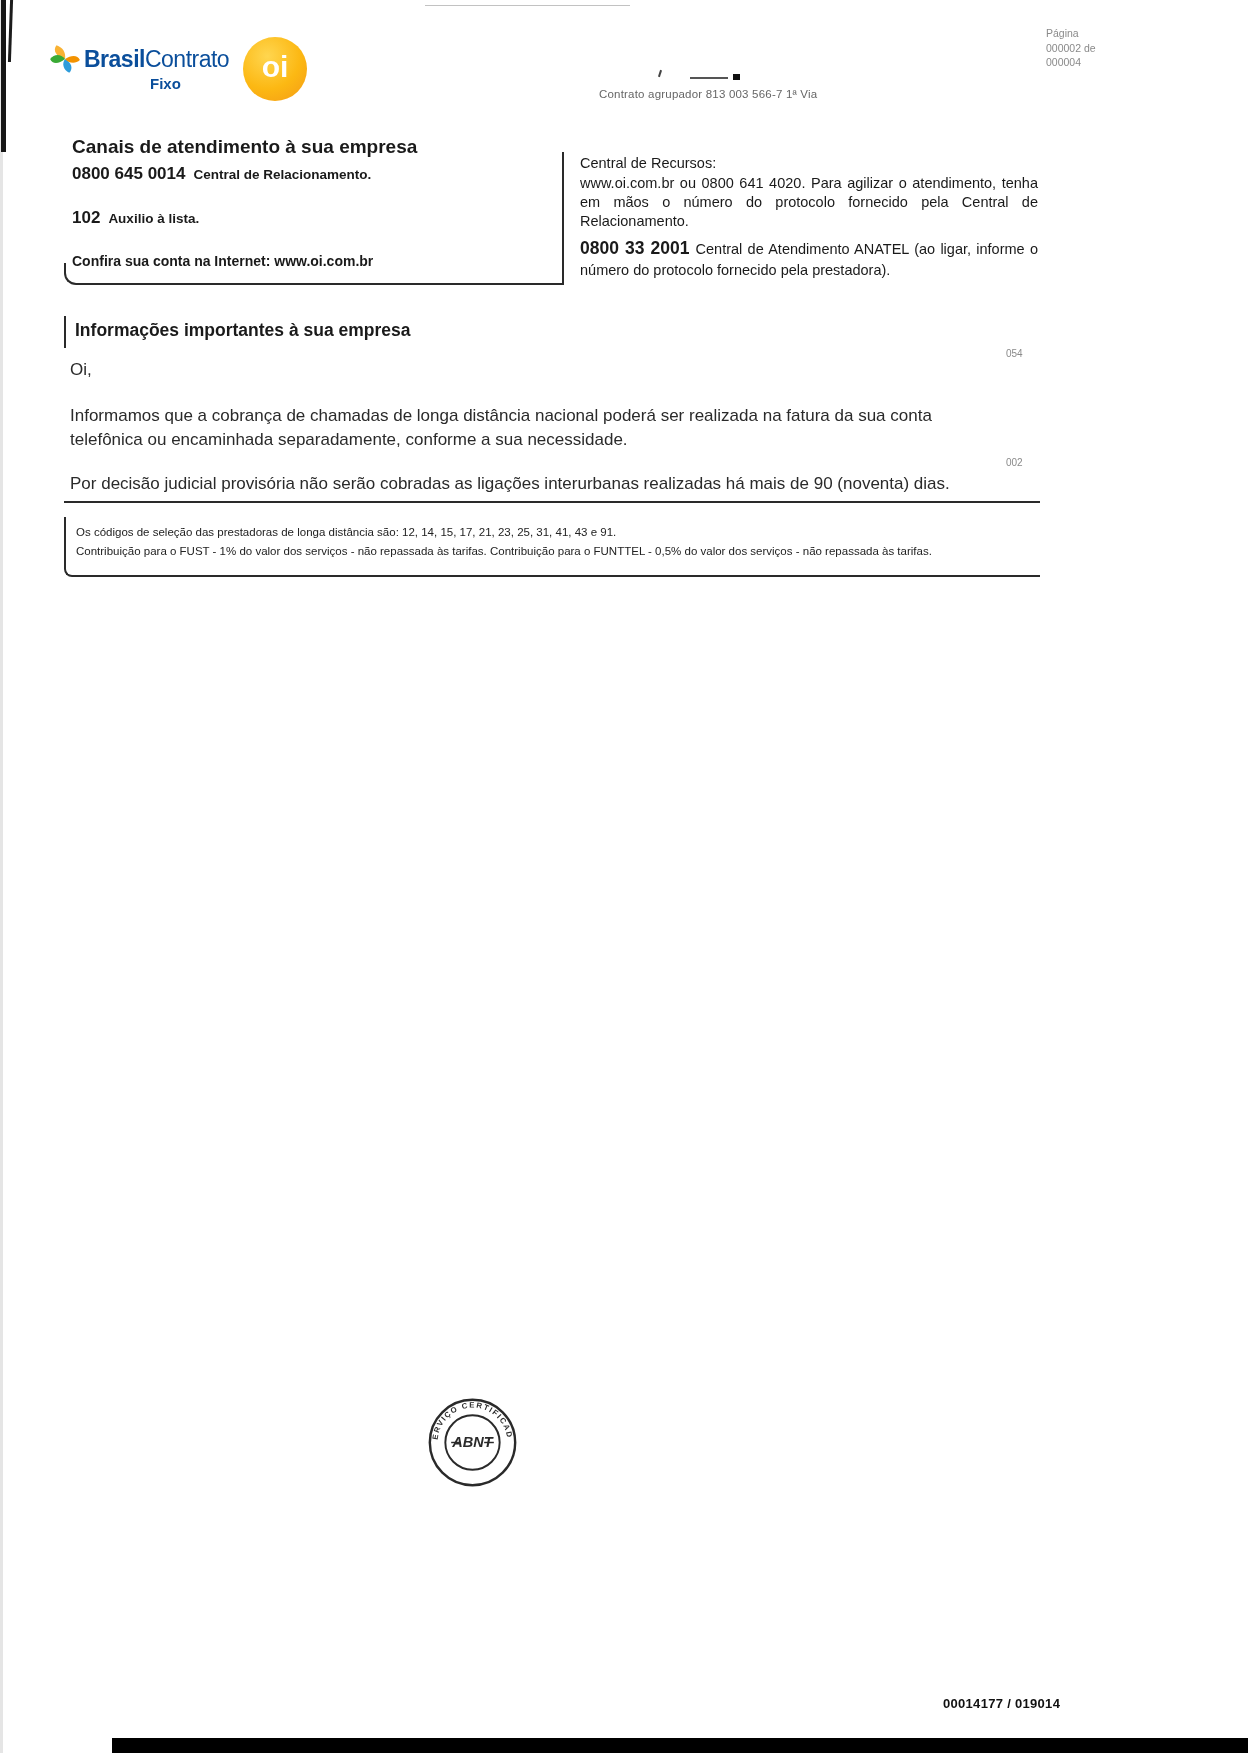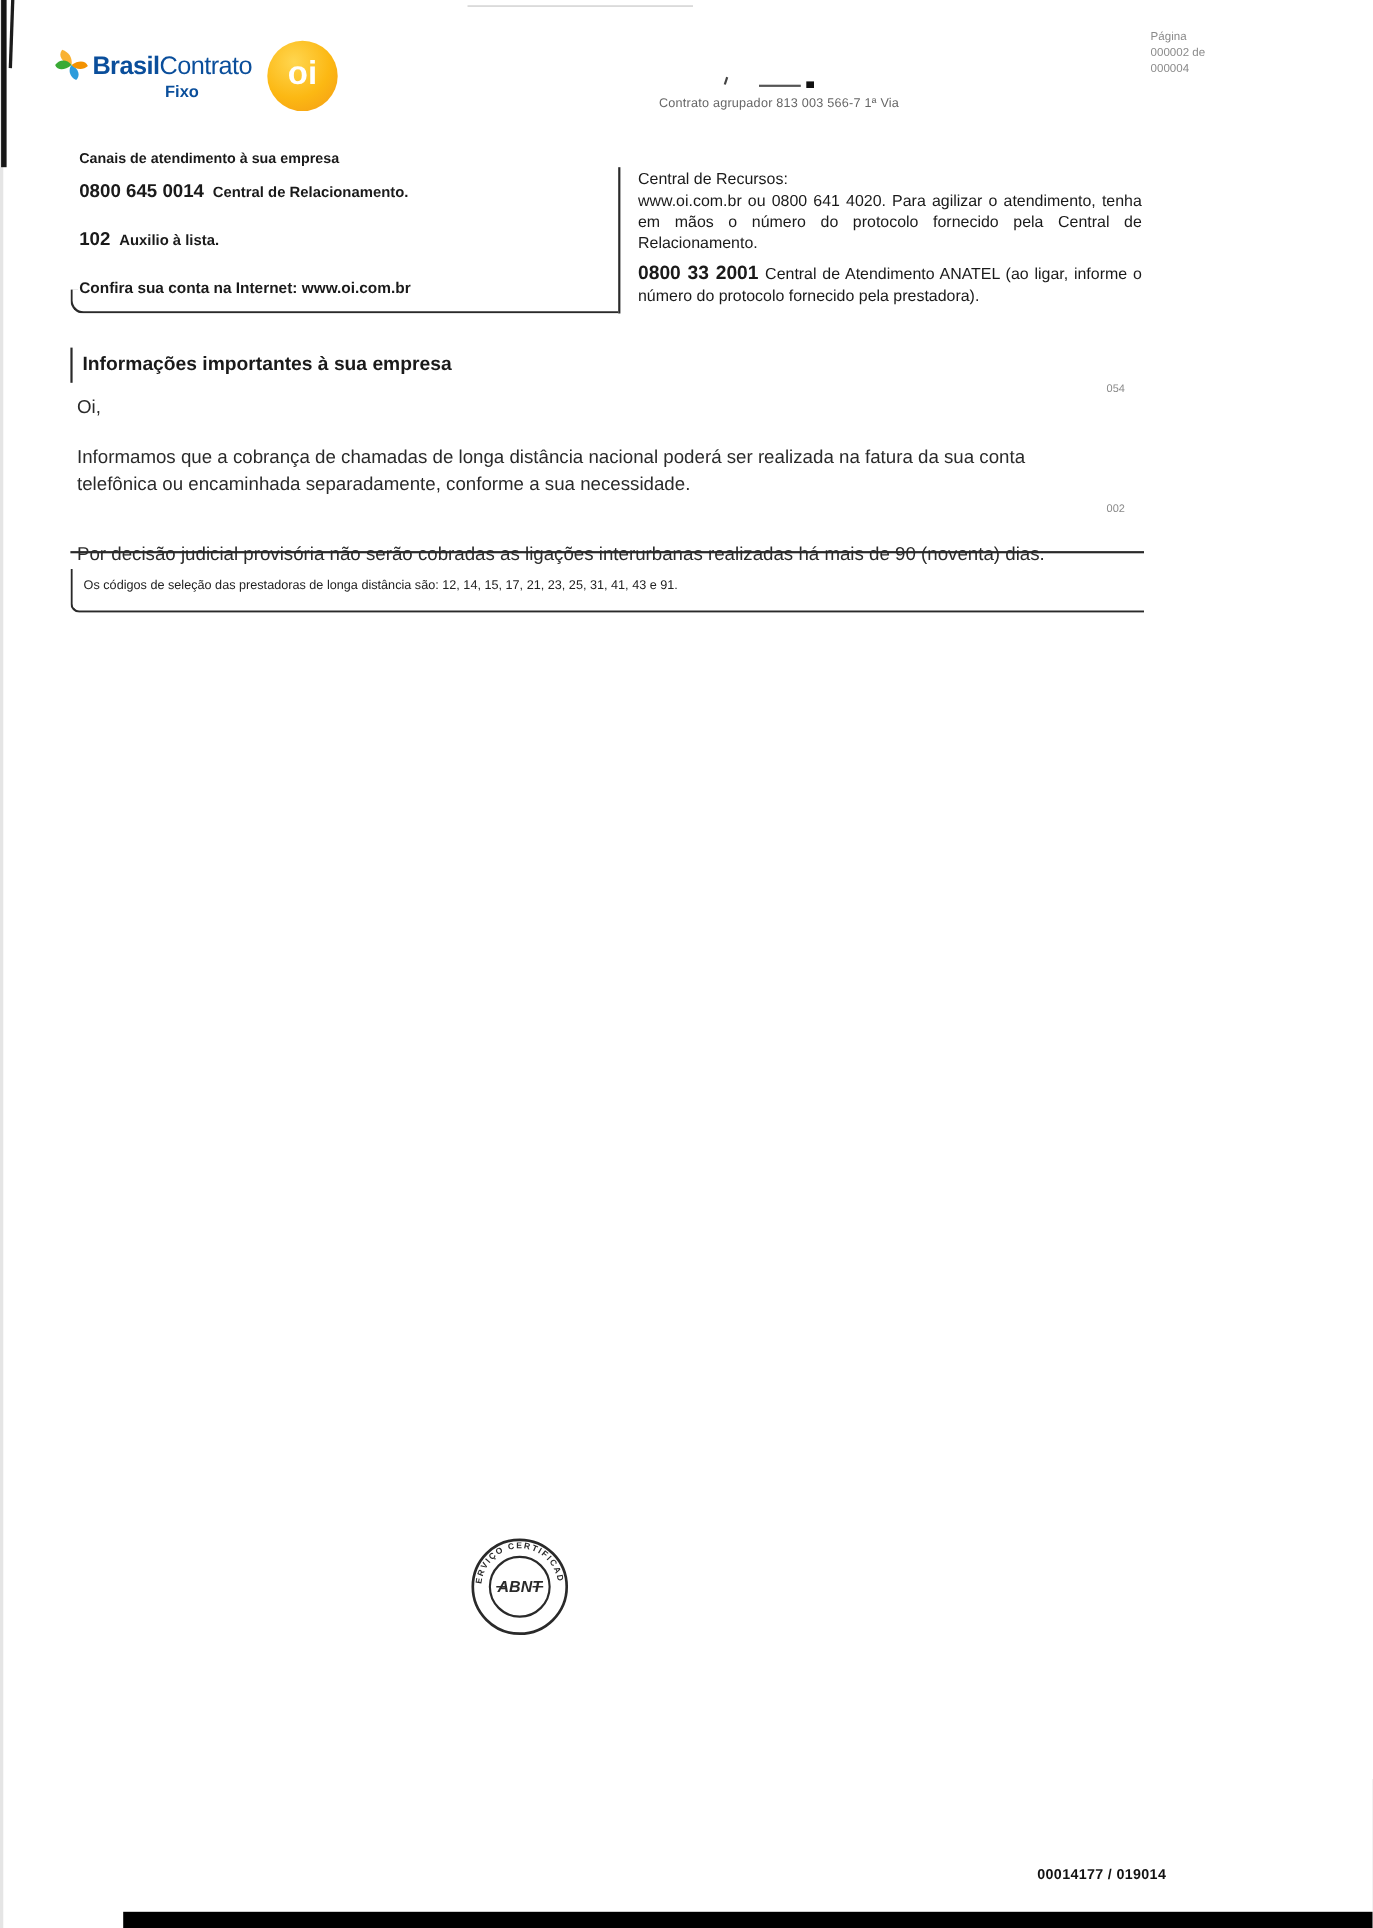--- a/index.html
+++ b/index.html
@@ -25,41 +25,41 @@
   .brand-light { font-weight:400; }
   .brand-fixo { left:150px; top:75px; font-size:15px; font-weight:700; color:#0a4e9b; }
   .oi-logo { left:243px; top:37px; width:64px; height:64px; border-radius:50%;
              background:radial-gradient(circle at 38% 30%, #ffd64f 0%, #fcb813 55%, #f49a16 100%);
              display:flex; align-items:center; justify-content:center; }
   .oi-logo span { color:#fff; font-weight:700; font-size:30px; line-height:1; padding-bottom:4px; }
   .contrato { left:599px; top:88px; font-size:11.5px; color:#666; letter-spacing:0.2px; }
   .pagina { left:1046px; top:26px; font-size:10.5px; color:#8a8a8a; line-height:1.4; }
 
   
-  .ch-title { left:72px; top:136px; font-size:13px; font-weight:700; color:#1a1a1a; }
+  .ch-title { left:72px; top:136px; font-size:19px; font-weight:700; color:#1a1a1a; }
   .ch-line1 { left:72px; top:164px; white-space:nowrap; }
   .ch-line2 { left:72px; top:208px; white-space:nowrap; }
   .ch-phone { font-size:17px; font-weight:700; color:#1a1a1a; }
   .ch-label { font-size:13.5px; font-weight:700; color:#1a1a1a; margin-left:8px; }
   .ch-internet { left:72px; top:253px; font-size:14px; font-weight:700; color:#1a1a1a; }
   .ch-corner { left:64px; top:263px; width:498px; height:22px; border-left:2px solid #2a2a2a; border-bottom:2px solid #2a2a2a; border-bottom-left-radius:12px; }
   .ch-divider { left:562px; top:152px; width:2px; height:133px; background:#2a2a2a; }
   .rc-title { left:580px; top:155px; font-size:14.5px; color:#1a1a1a; }
   .rc-body { left:580px; top:174px; width:458px; font-size:14.5px; line-height:1.32; color:#1a1a1a; text-align:justify; }
   .rc-anatel { left:580px; top:236px; width:458px; font-size:14.5px; line-height:1.38; color:#1a1a1a; text-align:justify; }
   .rc-anatel .big { font-size:17.5px; font-weight:700; margin-right:6px; }
 
   
   .imp-tick { left:64px; top:316px; width:2px; height:32px; background:#2a2a2a; }
   .imp-title { left:75px; top:320px; font-size:17.5px; font-weight:700; color:#1a1a1a; }
   .imp-code1 { left:1006px; top:348px; font-size:10px; color:#8a8a8a; }
   .imp-greet { left:70px; top:360px; font-size:17px; color:#2a2a2a; }
   .imp-p1 { left:70px; top:404px; width:920px; font-size:17px; line-height:1.42; color:#2a2a2a; }
   .imp-code2 { left:1006px; top:457px; font-size:10px; color:#8a8a8a; }
-  .imp-p2 { left:70px; top:472px; width:965px; font-size:17px; line-height:1.4; color:#2a2a2a;margin-top:20px; }
+  .imp-p2 { left:70px; top:472px; width:965px; font-size:17px; line-height:1.4; color:#2a2a2a; }
   .imp-bottom { left:64px; top:501px; width:976px; height:2px; background:#2a2a2a; }
 
   
   .legal-box { left:64px; top:517px; width:976px; border-left:2px solid #2a2a2a; border-bottom:2px solid #2a2a2a; border-bottom-left-radius:8px; padding:7px 8px 12px 10px; }
   .legal-box p { font-size:11.5px; line-height:1.42; color:#222; margin-bottom:3px; }
 
   
   .seal { left:424px; top:1394px; width:97px; height:97px; }
   .cert-text { left:530px; top:1405px; width:176px; font-size:11.5px; line-height:1.35; color:#222; }
   .doc-number { left:943px; top:1696px; font-size:13px; font-weight:700; color:#111; letter-spacing:0.3px; }
@@ -122,20 +122,21 @@
   <div class="abs imp-title">Informações importantes à sua empresa</div>
   <div class="abs imp-code1">054</div>
   <div class="abs imp-greet">Oi,</div>
   <div class="abs imp-p1">Informamos que a cobrança de chamadas de longa distância nacional poderá ser realizada na  fatura da sua conta telefônica ou encaminhada separadamente, conforme a sua necessidade.</div>
   <div class="abs imp-code2">002</div>
   <div class="abs imp-p2">Por decisão judicial provisória não serão cobradas as ligações interurbanas realizadas há mais de 90 (noventa) dias.</div>
   <div class="abs imp-bottom"></div>
 
   <div class="abs legal-box">
     <p>Os códigos de seleção das prestadoras de longa distância são: 12, 14, 15, 17, 21, 23, 25, 31, 41, 43 e 91.</p>
+    <p>Contribuição para o FUST - 1% do valor dos serviços - não repassada às tarifas.  Contribuição para o FUNTTEL - 0,5% do valor dos serviços - não repassada às tarifas.</p>
   </div>
 
   <svg class="abs seal" viewBox="0 0 100 100">
     <circle cx="50" cy="50" r="44" fill="none" stroke="#2a2a2a" stroke-width="2.5"></circle>
     <circle cx="50" cy="50" r="28" fill="none" stroke="#2a2a2a" stroke-width="2"></circle>
     <path id="seal-arc" d="M 50,50 m -36,0 a 36,36 0 1,1 72,0" fill="none"></path>
     <text font-size="8" font-weight="bold" letter-spacing="1.5" fill="#2a2a2a">
       <textPath href="#seal-arc" startOffset="50%" text-anchor="middle">SERVIÇO CERTIFICADO</textPath>
     </text>
     <line x1="28" y1="50" x2="38" y2="50" stroke="#2a2a2a" stroke-width="1.5"></line>

